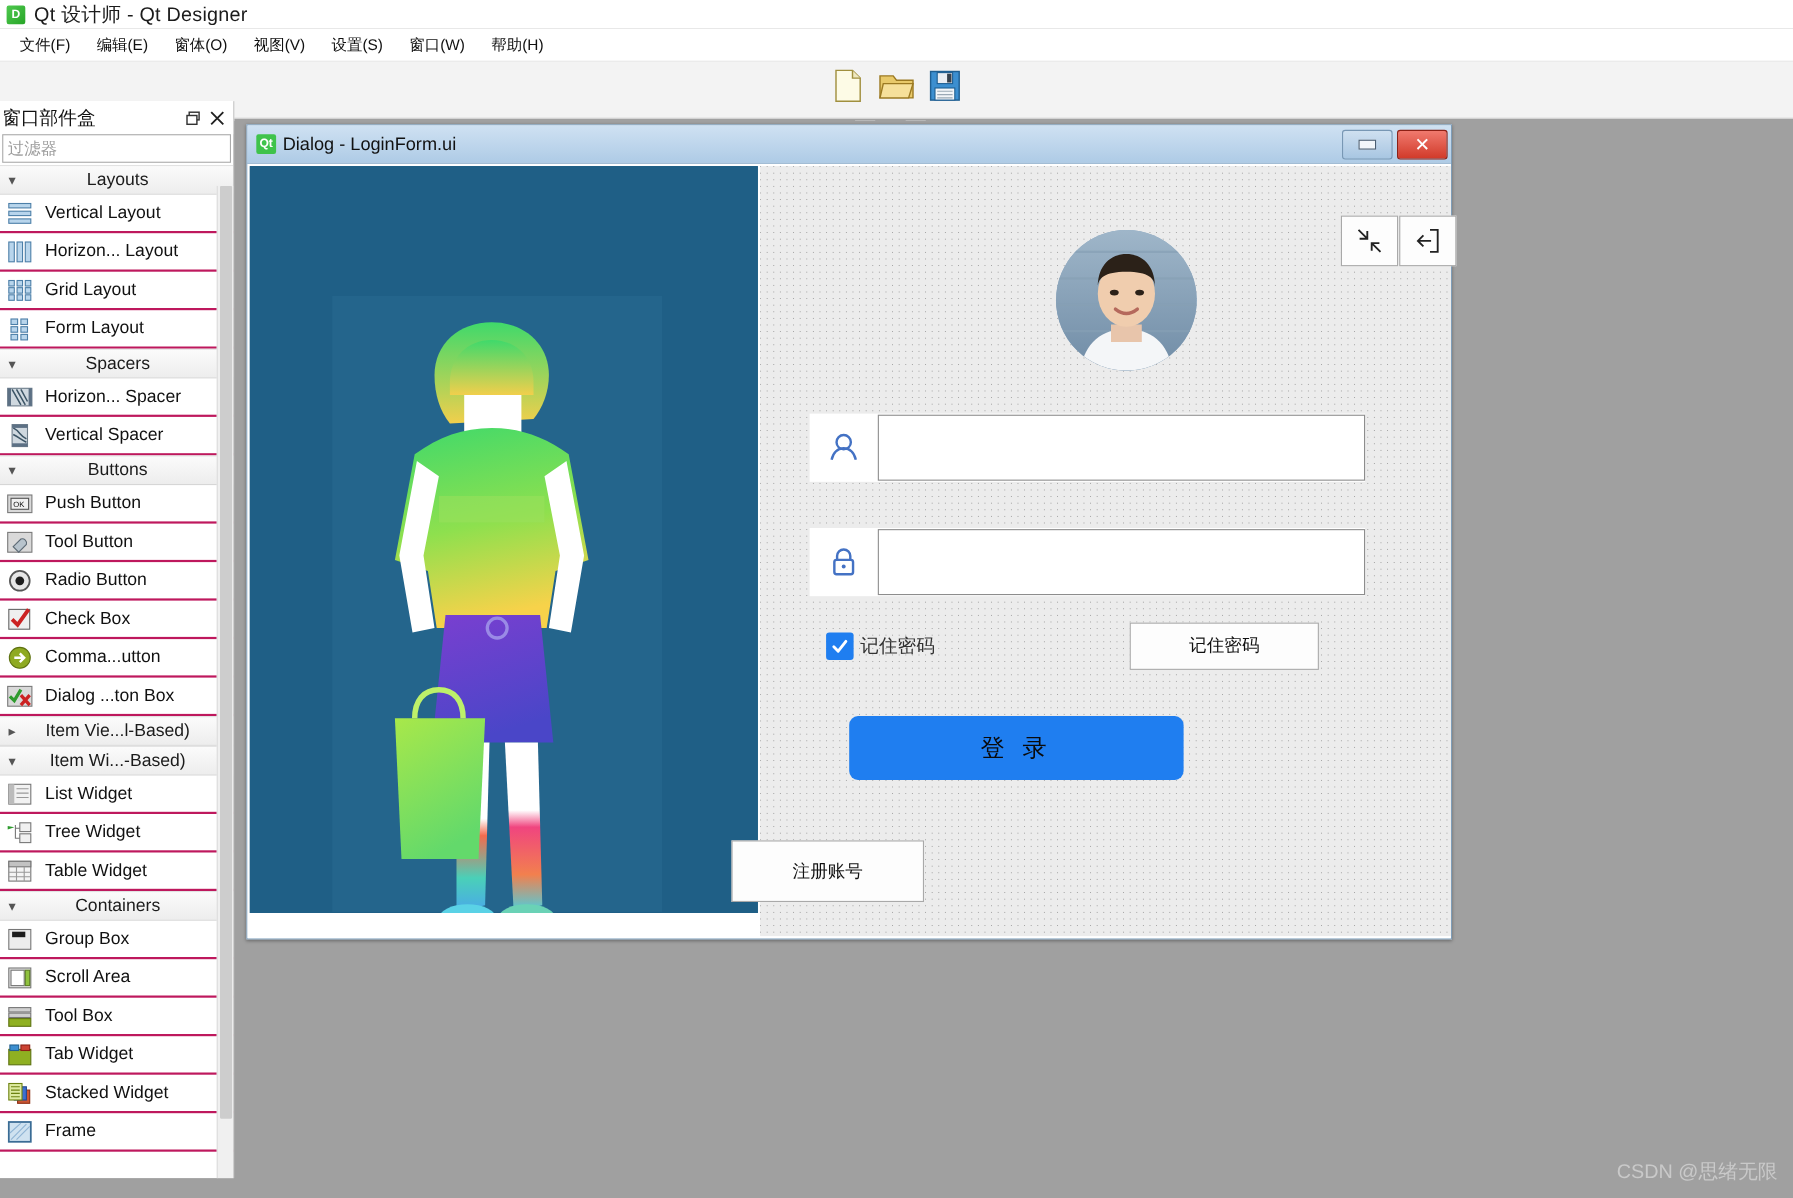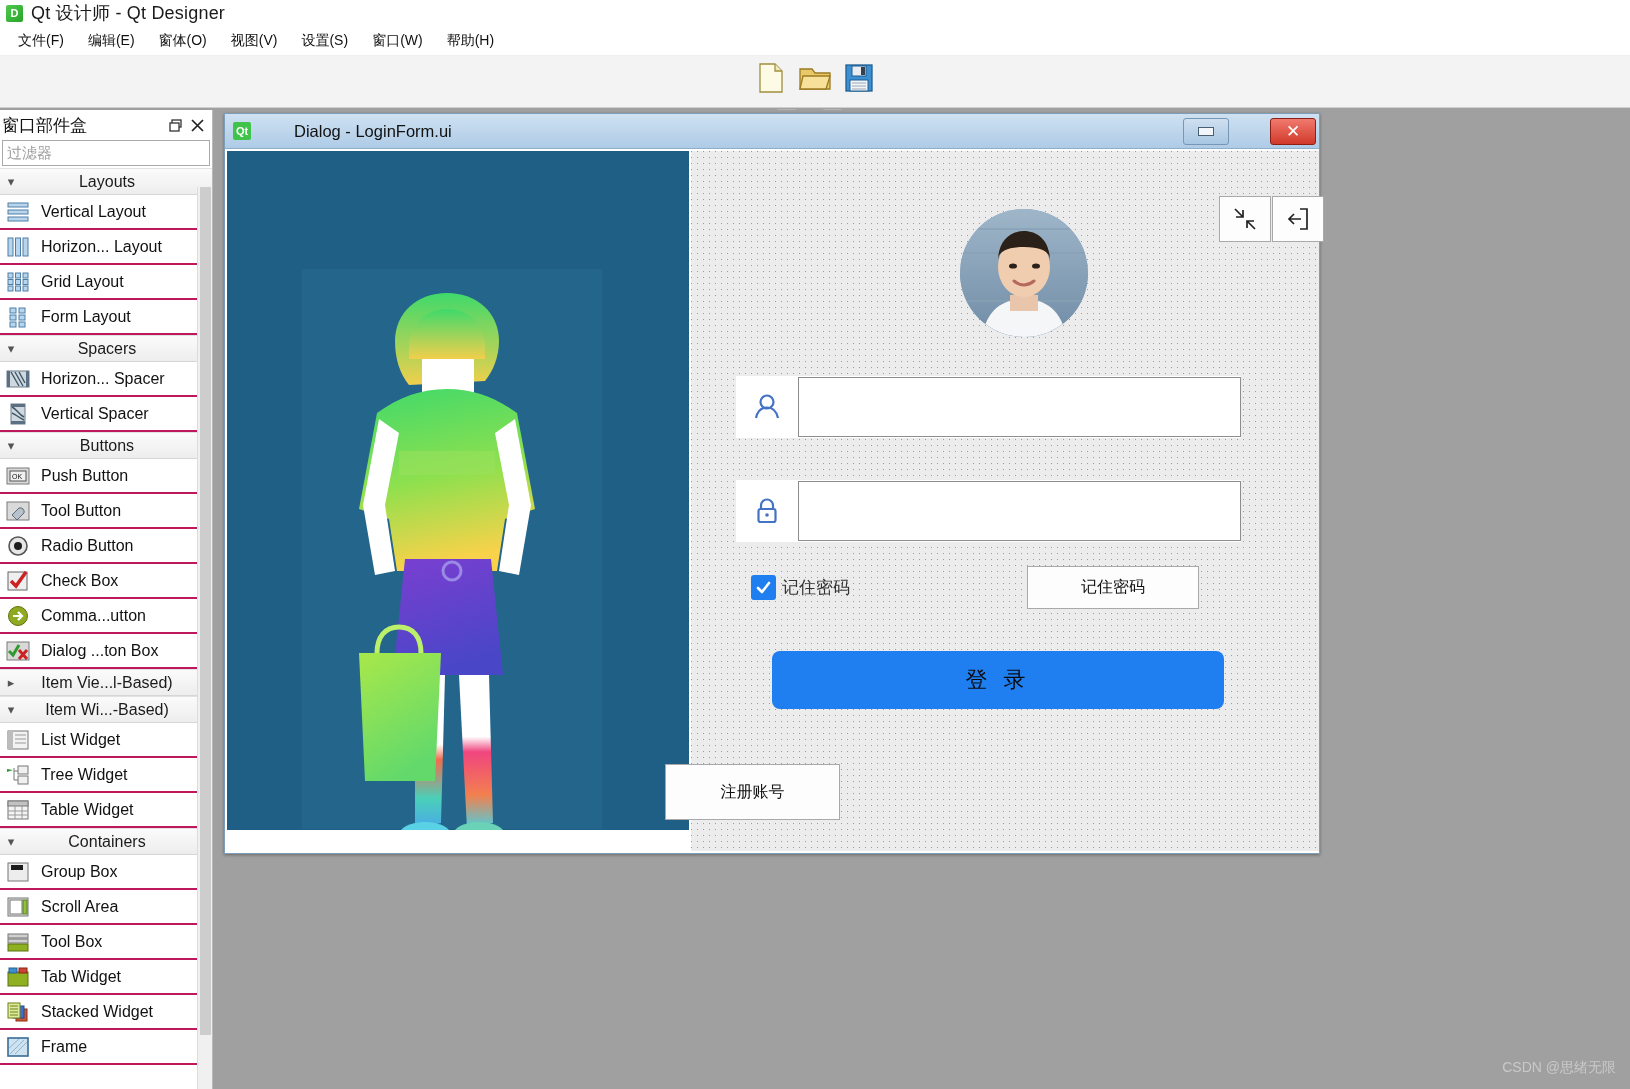--- a/index.html
+++ b/index.html
@@ -49,21 +49,21 @@
   .tb-btn {
     width: 44px; height: 44px; display: flex;
     align-items: center; justify-content: center;
     border-radius: 3px; cursor: default;
   }
   .tb-btn.active { background: #cfe6f7; border: 1px solid #8bbfe0; }
   .tb-btn svg { display: block; }
 
   
   #widgetbox {
-    position: absolute; left: 0; top: 110px;
+    position: absolute; left: 0; top: 92px;
     width: 213px; height: 979px; background: #ffffff;
     border-right: 1px solid #b9b9b9;
     display: flex; flex-direction: column;
   }
   #wb-header {
     height: 30px; display: flex; align-items: center;
     padding: 0 4px 0 2px; background: #fff;
   }
   #wb-title { font-size: 17px; color: #111; flex: 1; }
   .wb-hdr-btn {
@@ -124,21 +124,20 @@
     width: 1096px; height: 741px;
     background: #e8f0f8;
     border: 1px solid #7e9db9;
     box-shadow: 0 1px 3px rgba(0,0,0,.35);
   }
   #dlg-titlebar {
     height: 35px;
     background: linear-gradient(#cfe1f2,#aecbe6);
     display: flex; align-items: center; padding: 0 3px 0 8px;
     border-bottom: 1px solid #8fb0cc;
-    gap: 37px;
   }
   #dlg-icon {
     width: 18px; height: 18px; border-radius: 2px;
     background: #3fc34b; color: #fff;
     font-size: 11px; font-weight: bold;
     display: flex; align-items: center; justify-content: center;
     margin-right: 6px;
   }
   #dlg-title { font-size: 16.5px; color: #111; flex: 1; }
   .dlg-winbtn {
@@ -222,40 +221,40 @@
     display: flex; align-items: center; justify-content: center;
     margin-right: 6px;
   }
   #remember-label { font-size: 17px; color: #333; }
 
   #btn-forgot {
     position: absolute; left: 336px; top: 415px; width: 172px; height: 43px;
     background: #fdfdfd;
   }
   #btn-login {
-    position: absolute; left: 81px; top: 500px; width: 452px; height: 58px;
+    position: absolute; left: 81px; top: 500px; width: 304px; height: 58px;
     background: #1f7ef0; border: none; border-radius: 8px;
     color: #0a0a0a; font-size: 22px; letter-spacing: 5px;
     display: flex; align-items: center; justify-content: center;
     cursor: default; font-family: "Liberation Sans", sans-serif;
   }
   #btn-register {
     position: absolute; left: -26px; top: 613px; width: 175px; height: 56px;
     background: #fdfdfd;
   }
 
   
   #dlg-grip {
     position: absolute; right: 1px; bottom: 1px; width: 16px; height: 16px;
   }
 
   
   #watermark {
     position: absolute; right: 14px; bottom: 12px;
-    font-size: 14px; color: #c9c9c9;
+    font-size: 18px; color: #c9c9c9;
     font-family: "Liberation Sans", sans-serif;
     pointer-events: none;
   }
 </style>
 </head>
 <body>
 
 <div id="app-titlebar">
   <div id="app-icon">D</div>
   <div id="app-title">Qt 设计师 - Qt Designer</div>

